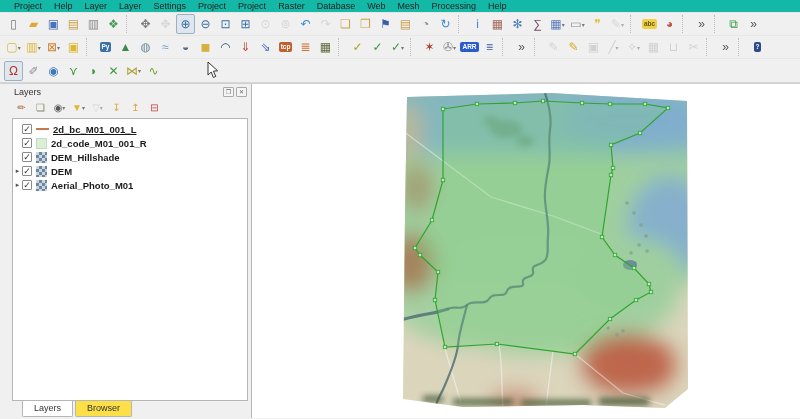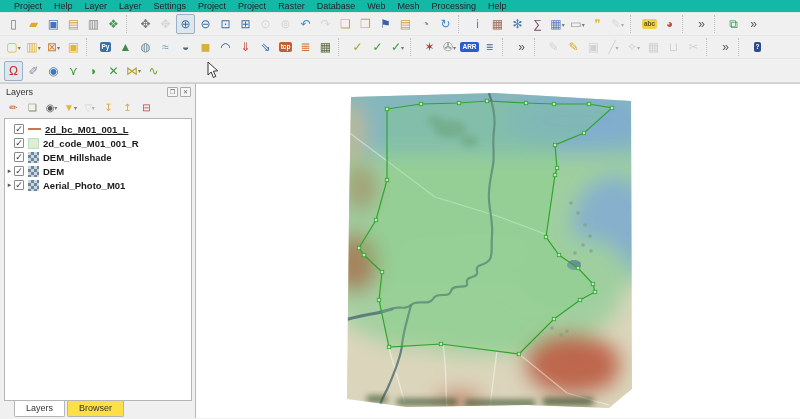--- a/index.html
+++ b/index.html
@@ -17,22 +17,22 @@
   .tbtn { width:19px; height:20px; display:flex; align-items:center; justify-content:center;
     border:1px solid transparent; border-radius:2px; margin-right:1px; position:relative; }
   .tbtn .glyph { font-size:12px; line-height:12px; }
   .tbtn .badge { font-size:6.5px; font-weight:bold; color:#fff; padding:2px 2px;
     border-radius:2px; line-height:6px; }
   .tbtn.active { background:#dfe7ee; border-color:#9ab0c4; }
   .tbtn.disabled { opacity:.55; }
   .tbtn .dd { font-size:6px; color:#777; margin-left:0px; }
   
   .main { display:flex; height:335px; border-top:1px solid #d0d0d0; }
-  .panel { width:196px; background:#f0f0f0; border-right:1px solid #b6b6b6;
-    display:flex; flex-direction:column; }
+  .panel { width:244px; background:#f0f0f0; border-right:1px solid #b6b6b6;
+    display:flex; flex-direction:column;margin-left:8px; }
   .panel-titlebar { height:14px; display:flex; align-items:center; padding:2px 4px 0 6px; }
   .panel-title { font-size:9px; color:#333; flex:1; }
   .panel-winbtn { width:11px; height:10px; border:1px solid #aaa; background:#f5f5f5;
     font-size:6px; line-height:8px; text-align:center; color:#666; margin-left:2px; border-radius:1px;}
   .panel-toolbar { height:19px; display:flex; align-items:center; padding-left:5px; gap:1px; }
   .panel-toolbar .tbtn { width:17px; height:17px; }
   .panel-toolbar .glyph { font-size:10px; line-height:10px; }
   .layer-list { flex:1; background:#fff; border:1px solid #b6b6b6; margin:1px 3px 0 4px; padding-top:3px; }
   .layer-row { height:14px; display:flex; align-items:center; }
   .expander { width:9px; font-size:7px; color:#555; text-align:center; visibility:hidden; }

